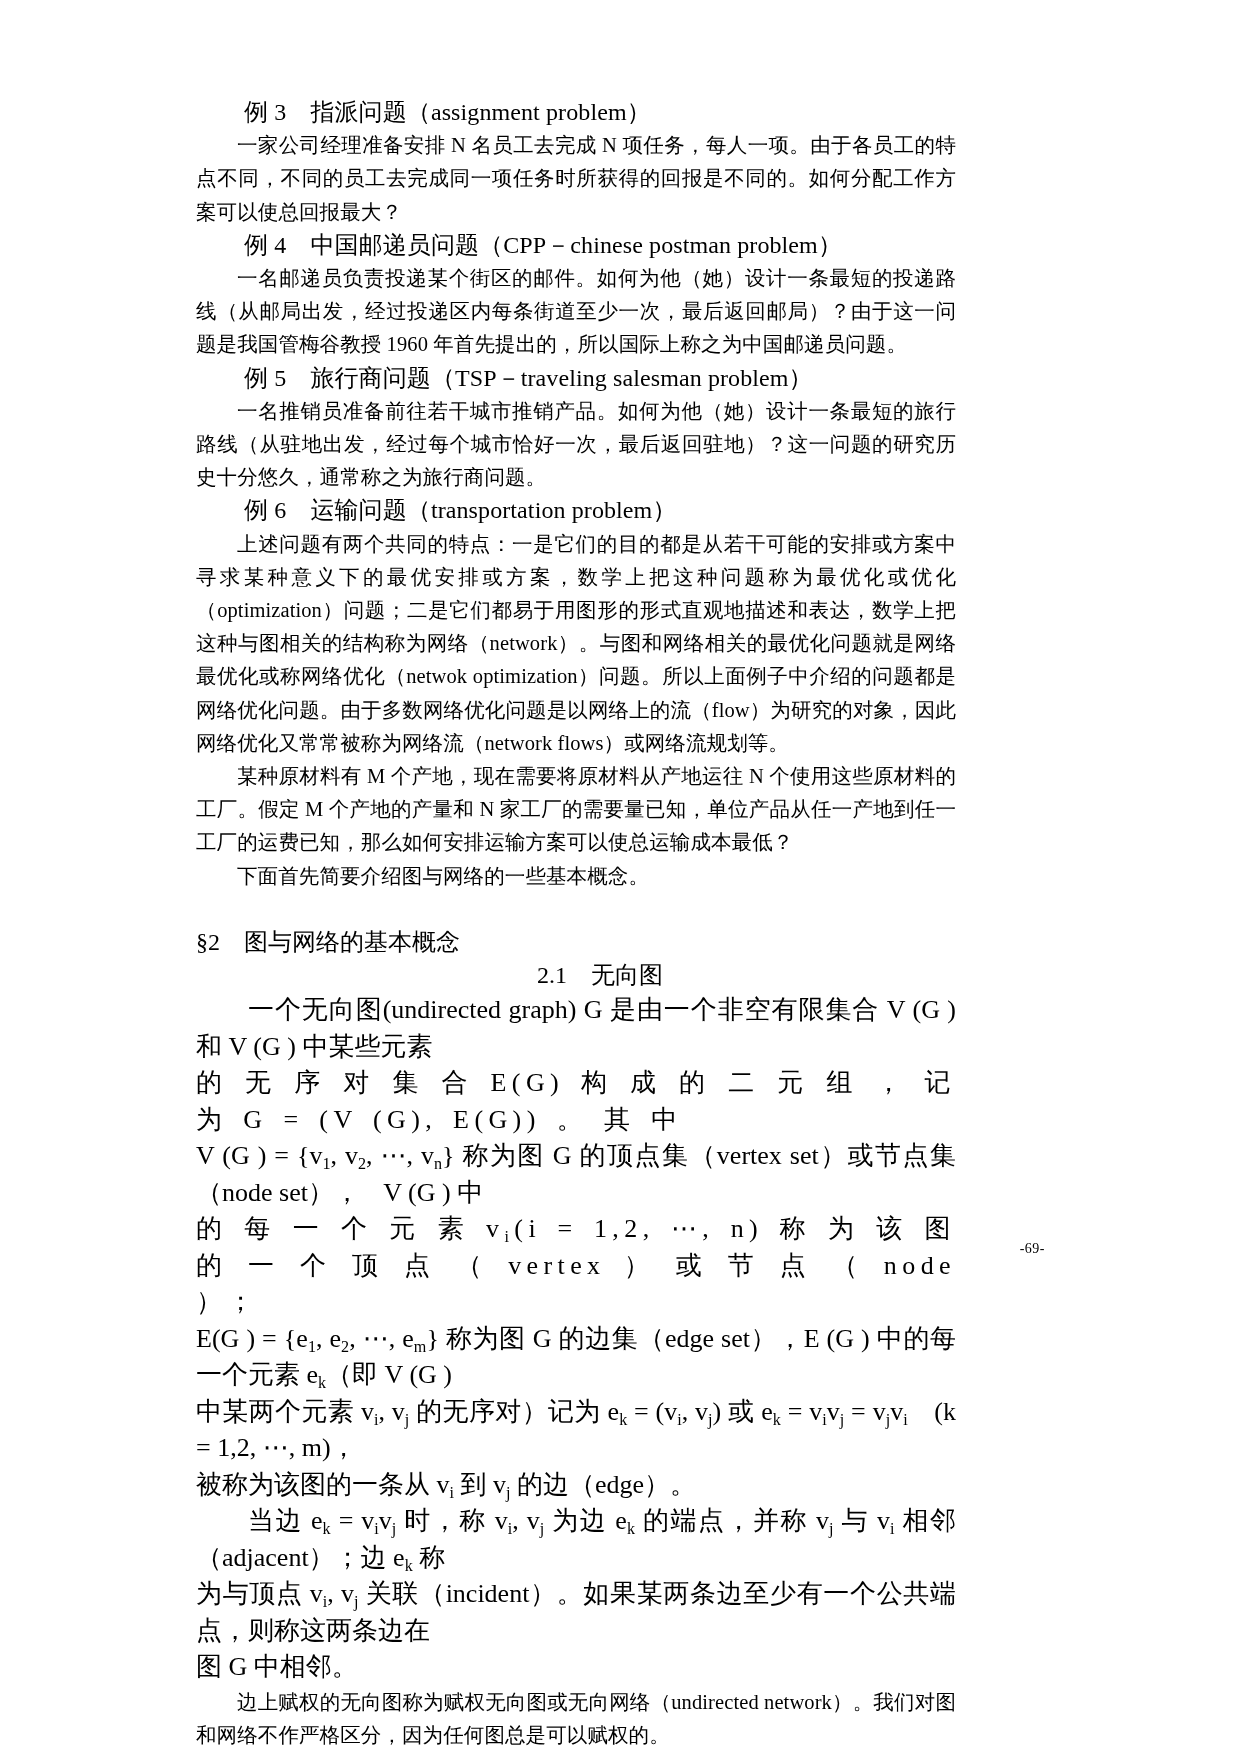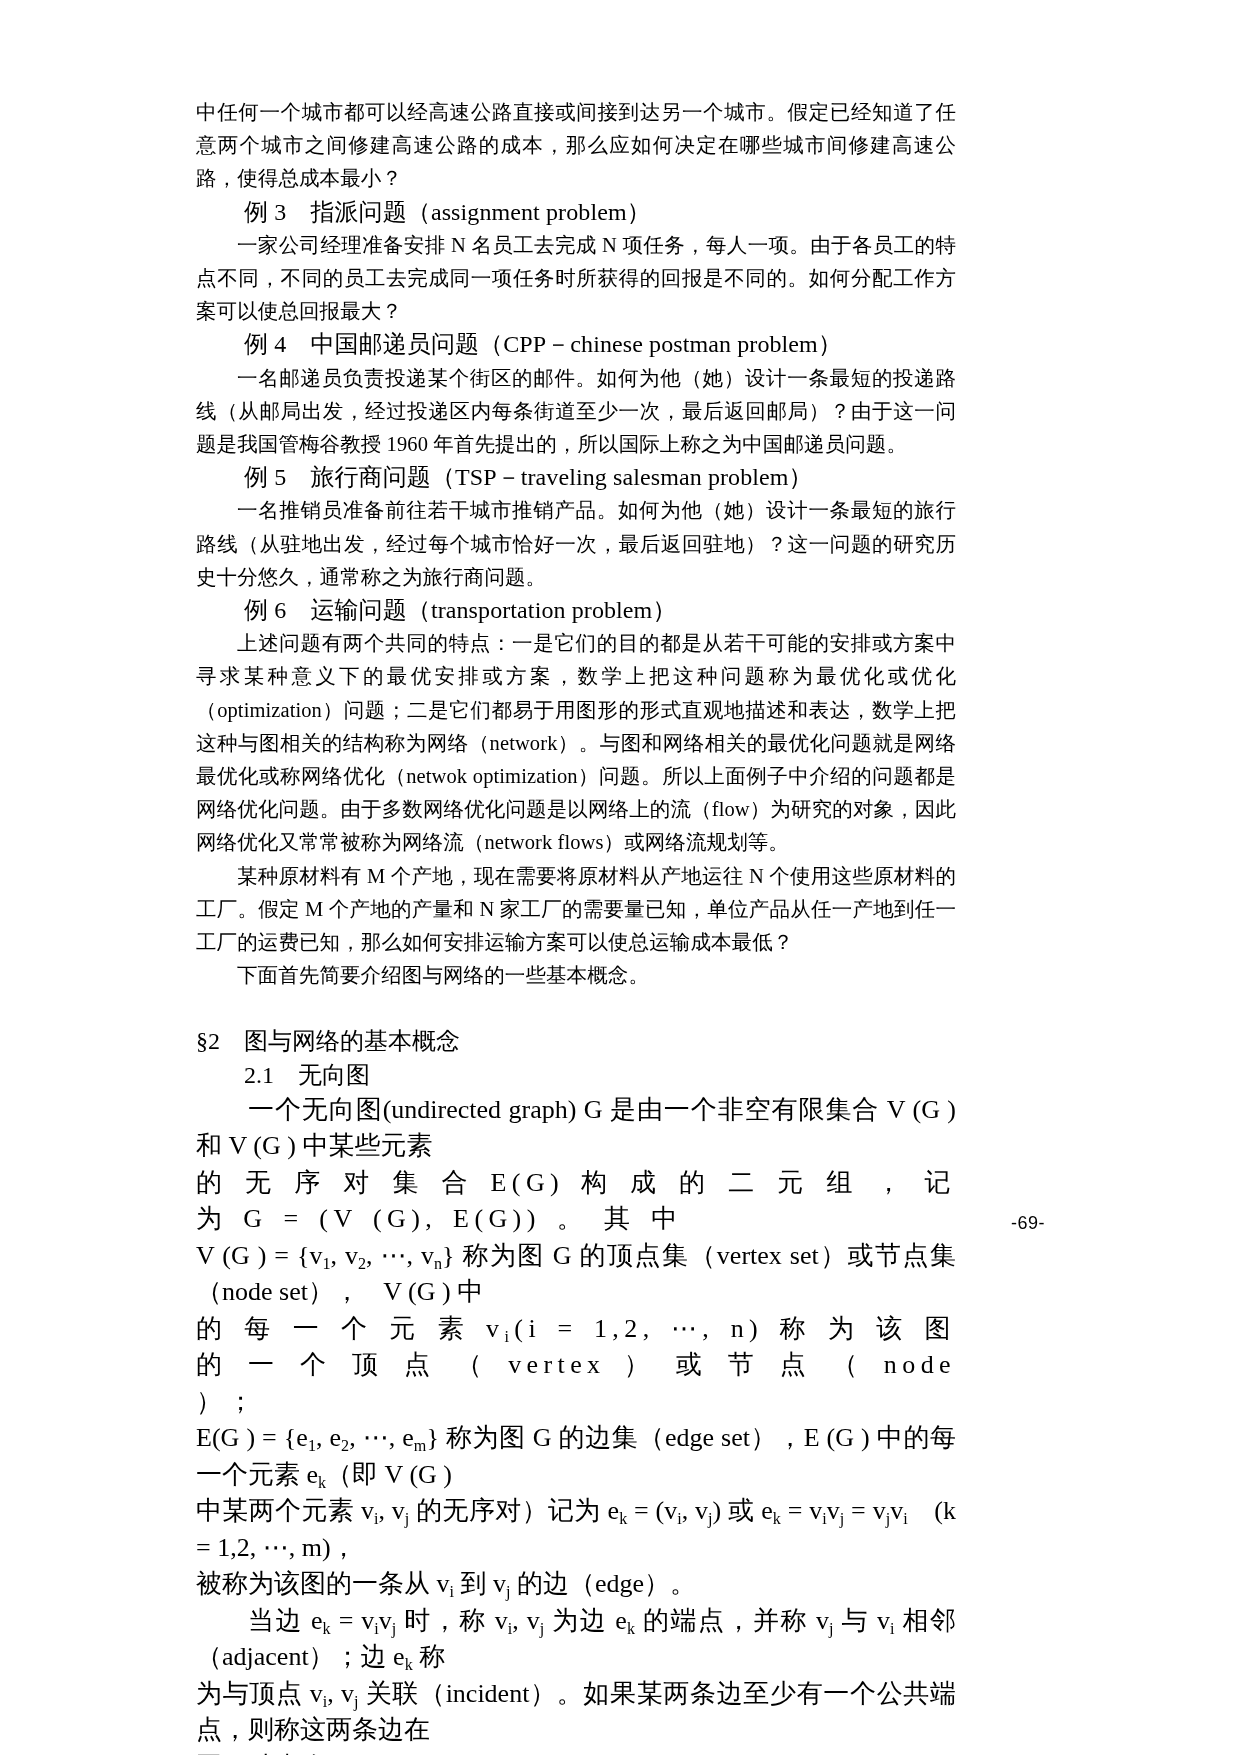--- a/index.html
+++ b/index.html
@@ -33,55 +33,54 @@
     letter-spacing: 0.1px;
   }
   .indent { text-indent: 2em; }
   .blank { height: 33px; }
   .heading {
     margin: 0;
     font-size: 24px;
     line-height: 33.2px;
     text-align: left;
   }
-  .heading.sub { padding-left: 2em; }
+  .heading.sub { padding-left: 2em; text-align: center; }
   .mathline {
     margin: 0;
     font-size: 26px;
     line-height: 36.5px;
     text-align: justify;
     text-justify: inter-ideograph;
   }
   .gapline {
     letter-spacing: 5.4px;
     word-spacing: 4px;
   }
   sub {
     font-size: 0.62em;
     line-height: 0;
     vertical-align: -0.28em;
   }
   .spw { display: inline-block; width: 0.9em; }
   #pagenum {
     position: absolute;
     right: 196px;
-    top: 1213px;
-    font-size: 18px;
+    top: 1241px;
+    font-size: 14px;
     letter-spacing: 0.5px;
-    font-family: Liberation Sans, sans-serif;
+    font-family: Liberation Serif, serif;
   }
 </style>
 </head>
 <body>
 
 <div id="page">
 
   <div id="content">
 
-    <p class="para">中任何一个城市都可以经高速公路直接或间接到达另一个城市。假定已经知道了任意两个城市之间修建高速公路的成本，那么应如何决定在哪些城市间修建高速公路，使得总成本最小？</p>
 
     <p class="para indent heading">例 3　指派问题（assignment problem）</p>
 
     <p class="para indent">一家公司经理准备安排 N 名员工去完成 N 项任务，每人一项。由于各员工的特点不同，不同的员工去完成同一项任务时所获得的回报是不同的。如何分配工作方案可以使总回报最大？</p>
 
     <p class="para indent heading">例 4　中国邮递员问题（CPP－chinese postman problem）</p>
 
     <p class="para indent">一名邮递员负责投递某个街区的邮件。如何为他（她）设计一条最短的投递路线（从邮局出发，经过投递区内每条街道至少一次，最后返回邮局）？由于这一问题是我国管梅谷教授 1960 年首先提出的，所以国际上称之为中国邮递员问题。</p>
 
     <p class="para indent heading">例 5　旅行商问题（TSP－traveling salesman problem）</p>

